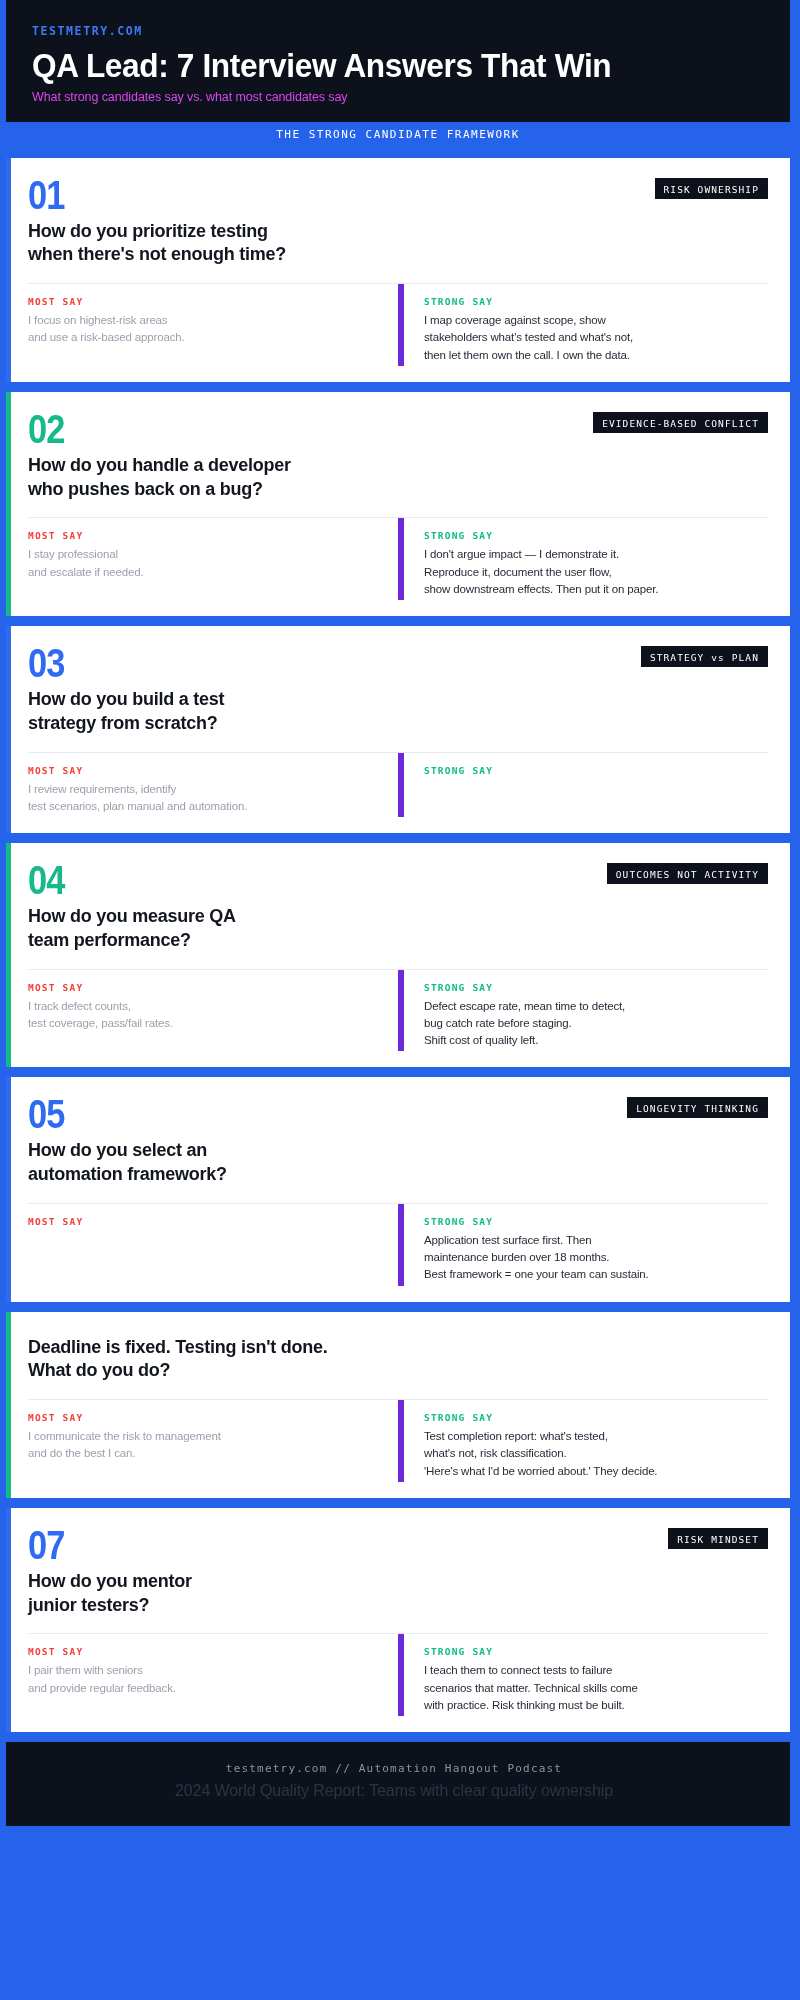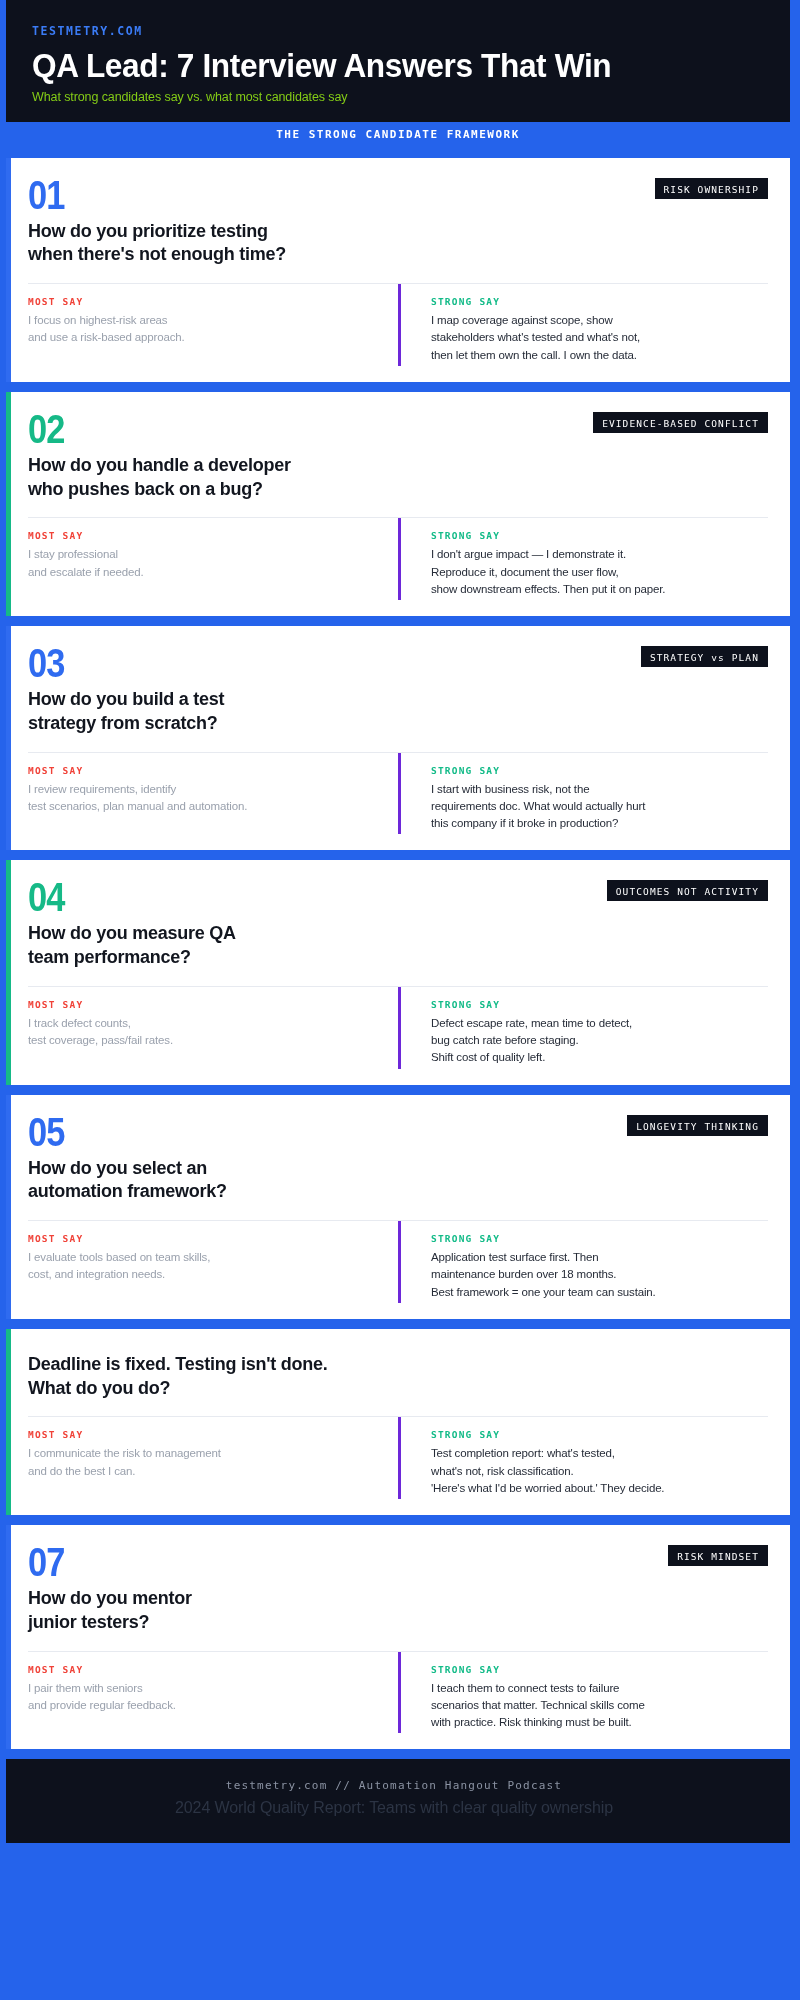--- a/index.html
+++ b/index.html
@@ -29,40 +29,40 @@
     font-size:34px;
     font-weight:bold;
     letter-spacing:-0.4px;
     line-height:1.08;
     margin-top:9px;
     transform:scaleX(0.93);
     transform-origin:left center;
     white-space:nowrap;
   }
   .subtitle {
-    color:#84cc16;
+    color:#d946ef;
     font-size:12.5px;
     margin-top:6px;
     letter-spacing:-0.1px;
   }
 
   
   .banner {
     background:#2563eb;
     margin:0 6px;
     height:26px;
     display:flex;
     align-items:center;
     justify-content:center;
   }
   .banner-text {
     color:#ffffff;
     font-family:"DejaVu Sans Mono", monospace;
     font-size:11px;
-    font-weight:bold;
+    font-weight:normal;
     letter-spacing:1.5px;
   }
 
   
   .cards { padding:10px 6px 0 6px; }
 
   .card {
     background:#ffffff;
     position:relative;
     margin-bottom:10px;
@@ -122,22 +122,22 @@
 
   .answers {
     display:flex;
     margin-top:0;
   }
   .ans-col {
     flex:0 0 50%;
     padding:12px 18px 2px 0;
   }
   .ans-col.right {
-    border-left:3px solid #6d28d9;
-    padding-left:30px;
+    border-left:6px solid #6d28d9;
+    padding-left:20px;
     padding-right:0;
   }
   .ans-label {
     font-family:"DejaVu Sans Mono", monospace;
     font-size:9.5px;
     font-weight:bold;
     letter-spacing:1.2px;
   }
   .ans-label.most   { color:#f04238; }
   .ans-label.strong { color:#13bb88; }
@@ -240,23 +240,20 @@
 strategy from scratch?</div>
         <div class="divider"></div>
         <div class="answers">
           <div class="ans-col left">
             <div class="ans-label most">MOST SAY</div>
             <div class="ans-text most">I review requirements, identify
 test scenarios, plan manual and automation.</div>
           </div>
           <div class="ans-col right">
             <div class="ans-label strong">STRONG SAY</div>
-            <div class="ans-text strong">I start with business risk, not the
-requirements doc. What would actually hurt
-this company if it broke in production?</div>
           </div>
         </div>
       </div>
       <div class="card accent-green">
         <div class="card-top">
           <div class="num green">04</div>
           <div class="tag">OUTCOMES NOT ACTIVITY</div>
         </div>
         <div class="question">How do you measure QA
 team performance?</div>
@@ -279,22 +276,20 @@
         <div class="card-top">
           <div class="num blue">05</div>
           <div class="tag">LONGEVITY THINKING</div>
         </div>
         <div class="question">How do you select an
 automation framework?</div>
         <div class="divider"></div>
         <div class="answers">
           <div class="ans-col left">
             <div class="ans-label most">MOST SAY</div>
-            <div class="ans-text most">I evaluate tools based on team skills,
-cost, and integration needs.</div>
           </div>
           <div class="ans-col right">
             <div class="ans-label strong">STRONG SAY</div>
             <div class="ans-text strong">Application test surface first. Then
 maintenance burden over 18 months.
 Best framework = one your team can sustain.</div>
           </div>
         </div>
       </div>
       <div class="card accent-green">

